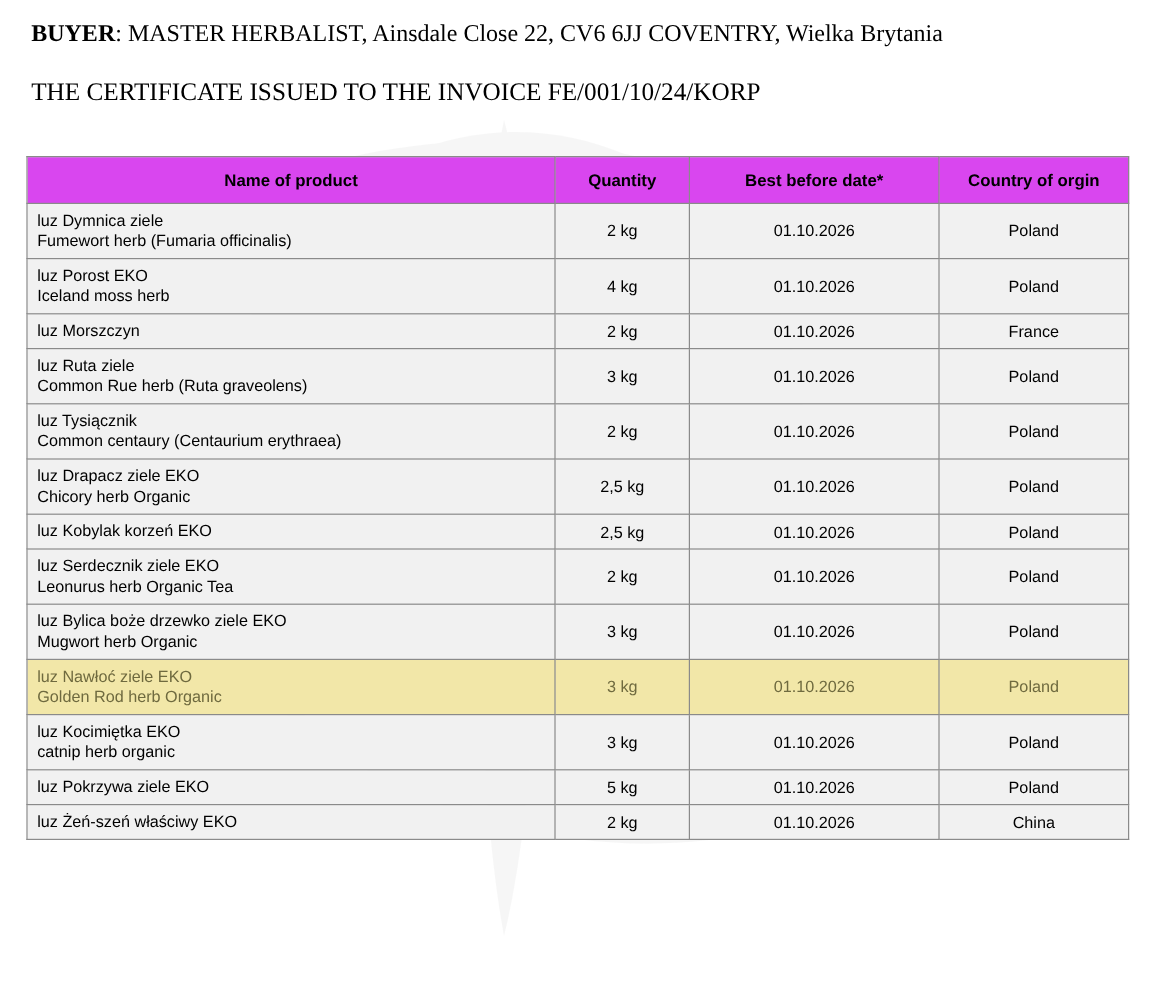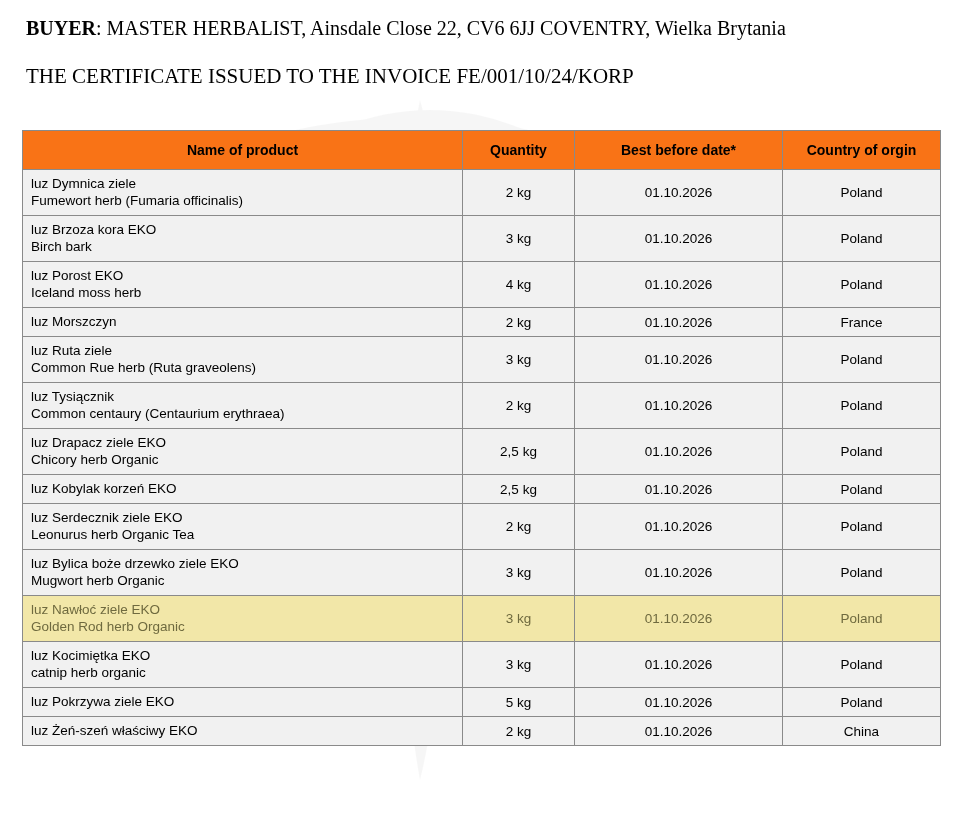--- a/index.html
+++ b/index.html
@@ -60,21 +60,21 @@
     margin-left: -4px;
     table-layout: fixed;
   }
   table.products th,
   table.products td {
     border: 1px solid #8a8a8a;
     font-size: 13.5px;
     vertical-align: middle;
   }
   table.products thead th {
-    background: #f97316;
+    background: #d946ef;
     font-weight: bold;
     text-align: center;
     height: 30px;
     padding: 4px 6px;
     font-size: 14px;
   }
   col.c-name { width: 440px; }
   col.c-qty  { width: 112px; }
   col.c-bbd  { width: 208px; }
   col.c-origin { width: 158px; }
@@ -137,29 +137,20 @@
           <td class="name">
             <span class="l2">luz Dymnica ziele</span>
             <span class="l2">Fumewort herb (Fumaria officinalis)</span>
           </td>
           <td class="qty">2 kg</td>
           <td class="bbd">01.10.2026</td>
           <td class="origin">Poland</td>
         </tr>
         <tr>
           <td class="name">
-            <span class="l2">luz Brzoza kora EKO</span>
-            <span class="l2">Birch bark</span>
-          </td>
-          <td class="qty">3 kg</td>
-          <td class="bbd">01.10.2026</td>
-          <td class="origin">Poland</td>
-        </tr>
-        <tr>
-          <td class="name">
             <span class="l2">luz Porost EKO</span>
             <span class="l2">Iceland moss herb</span>
           </td>
           <td class="qty">4 kg</td>
           <td class="bbd">01.10.2026</td>
           <td class="origin">Poland</td>
         </tr>
         <tr>
           <td class="name">
             <span class="l2">luz Morszczyn</span>

